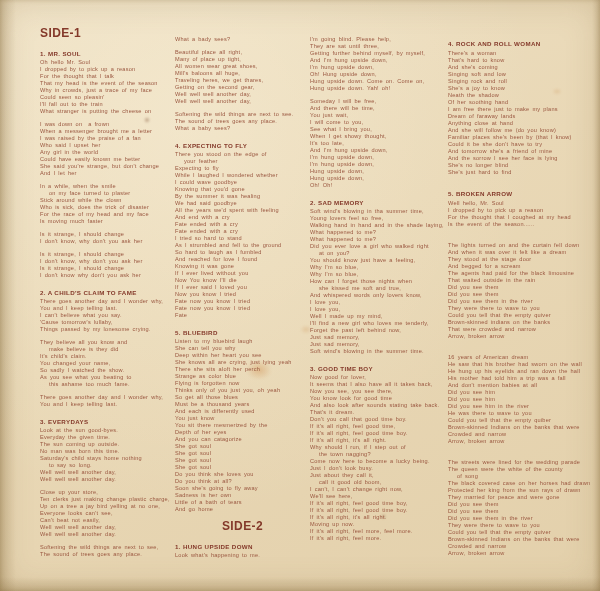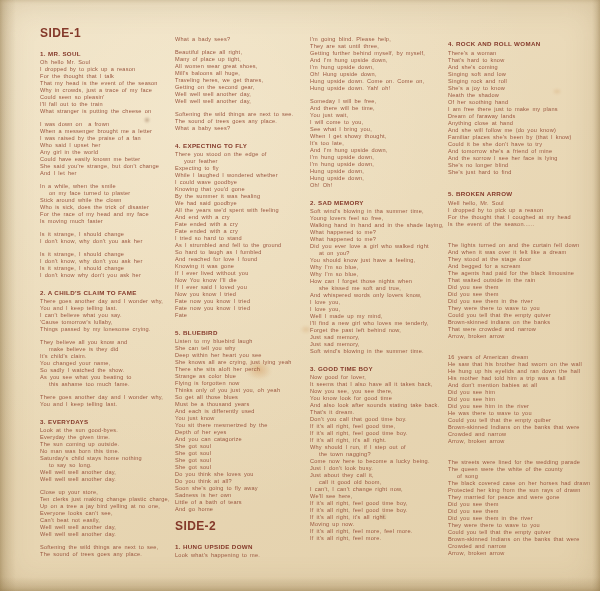--- a/index.html
+++ b/index.html
@@ -47,21 +47,21 @@
     display:flex;flex-direction:row;
   }
   .col{width:135px;flex:0 0 135px;color:var(--ink,#9a5740);}
   .col.c2{flex-basis:135px;}
   .col.c3{flex-basis:138px;}
   .col.c4{flex-basis:140px;}
   .side-header{
     font-size:12px;font-weight:bold;letter-spacing:.4px;
     color:var(--ink-dark,#84392a);margin:0 0 5px 0;
   }
-  .side-header.later{}
+  .side-header.later{text-align:center;}
   .song-title{
     font-size:6.2px;font-weight:bold;letter-spacing:.35px;
     color:var(--ink-dark,#84392a);margin:10px 0 2px 0;white-space:pre;
   }
   .song-title:first-child, .side-header:first-child{margin-top:0;}
   .stanza{margin:0 0 6px 0;}
   .col.wide .stanza{margin-bottom:14px;}
   .col.wide .song-title{margin-top:12px;margin-bottom:3px;}
   .line{
     font-size:5.6px;line-height:7px;letter-spacing:.22px;word-spacing:1.2px;

